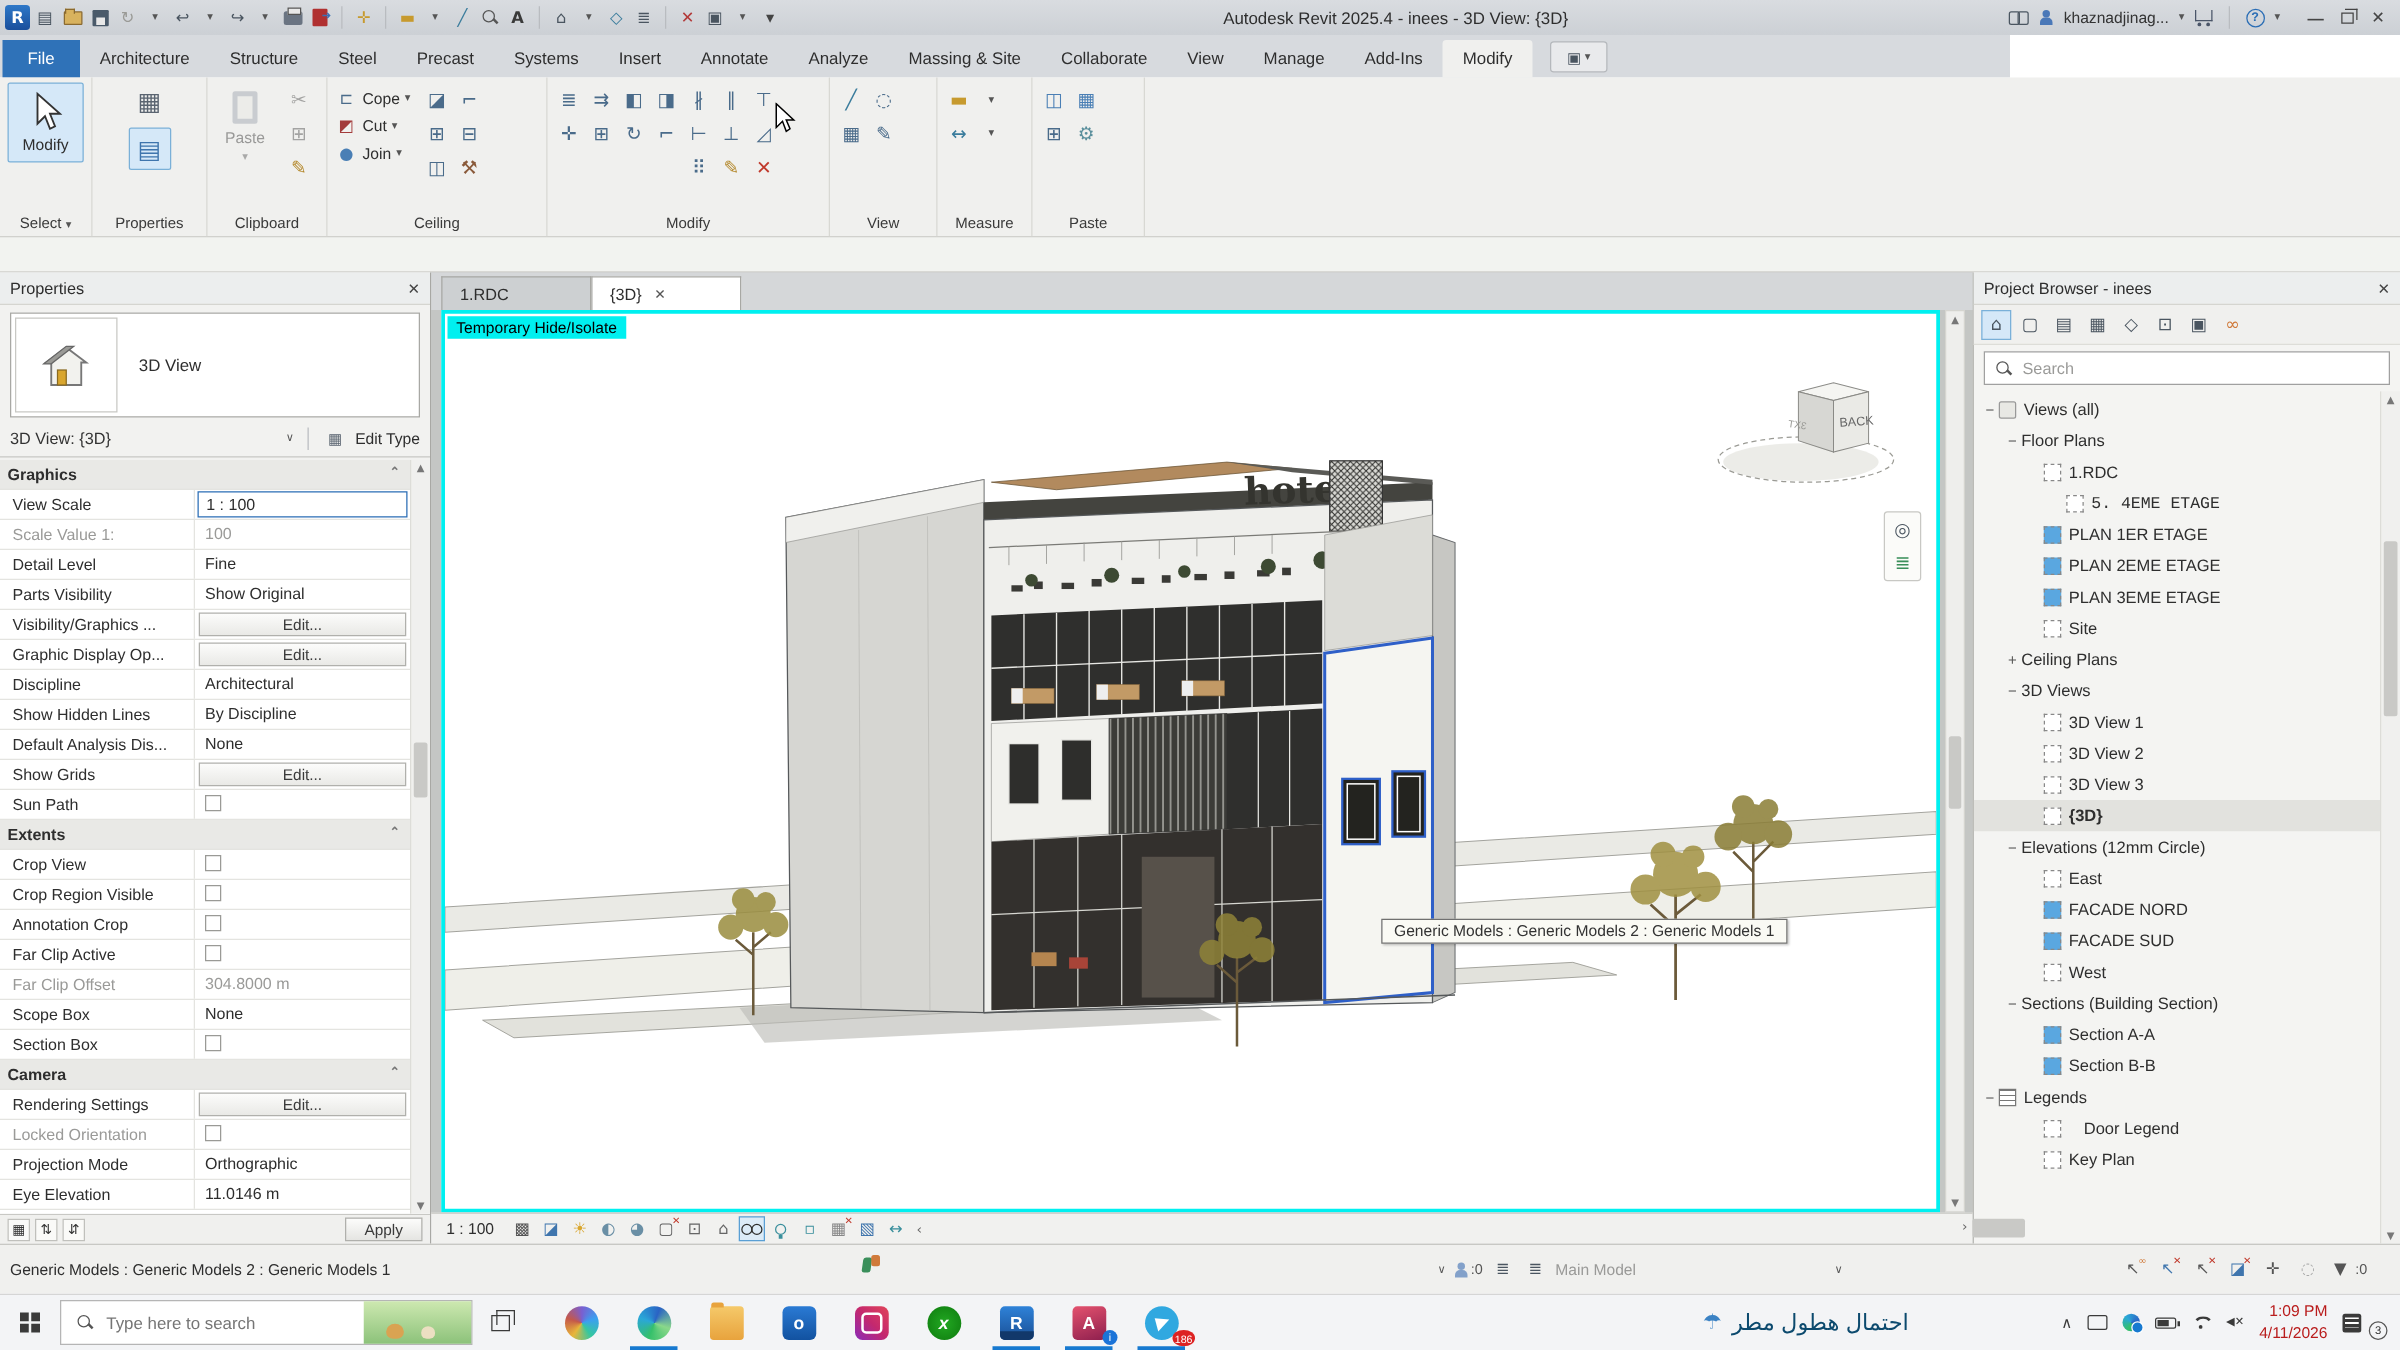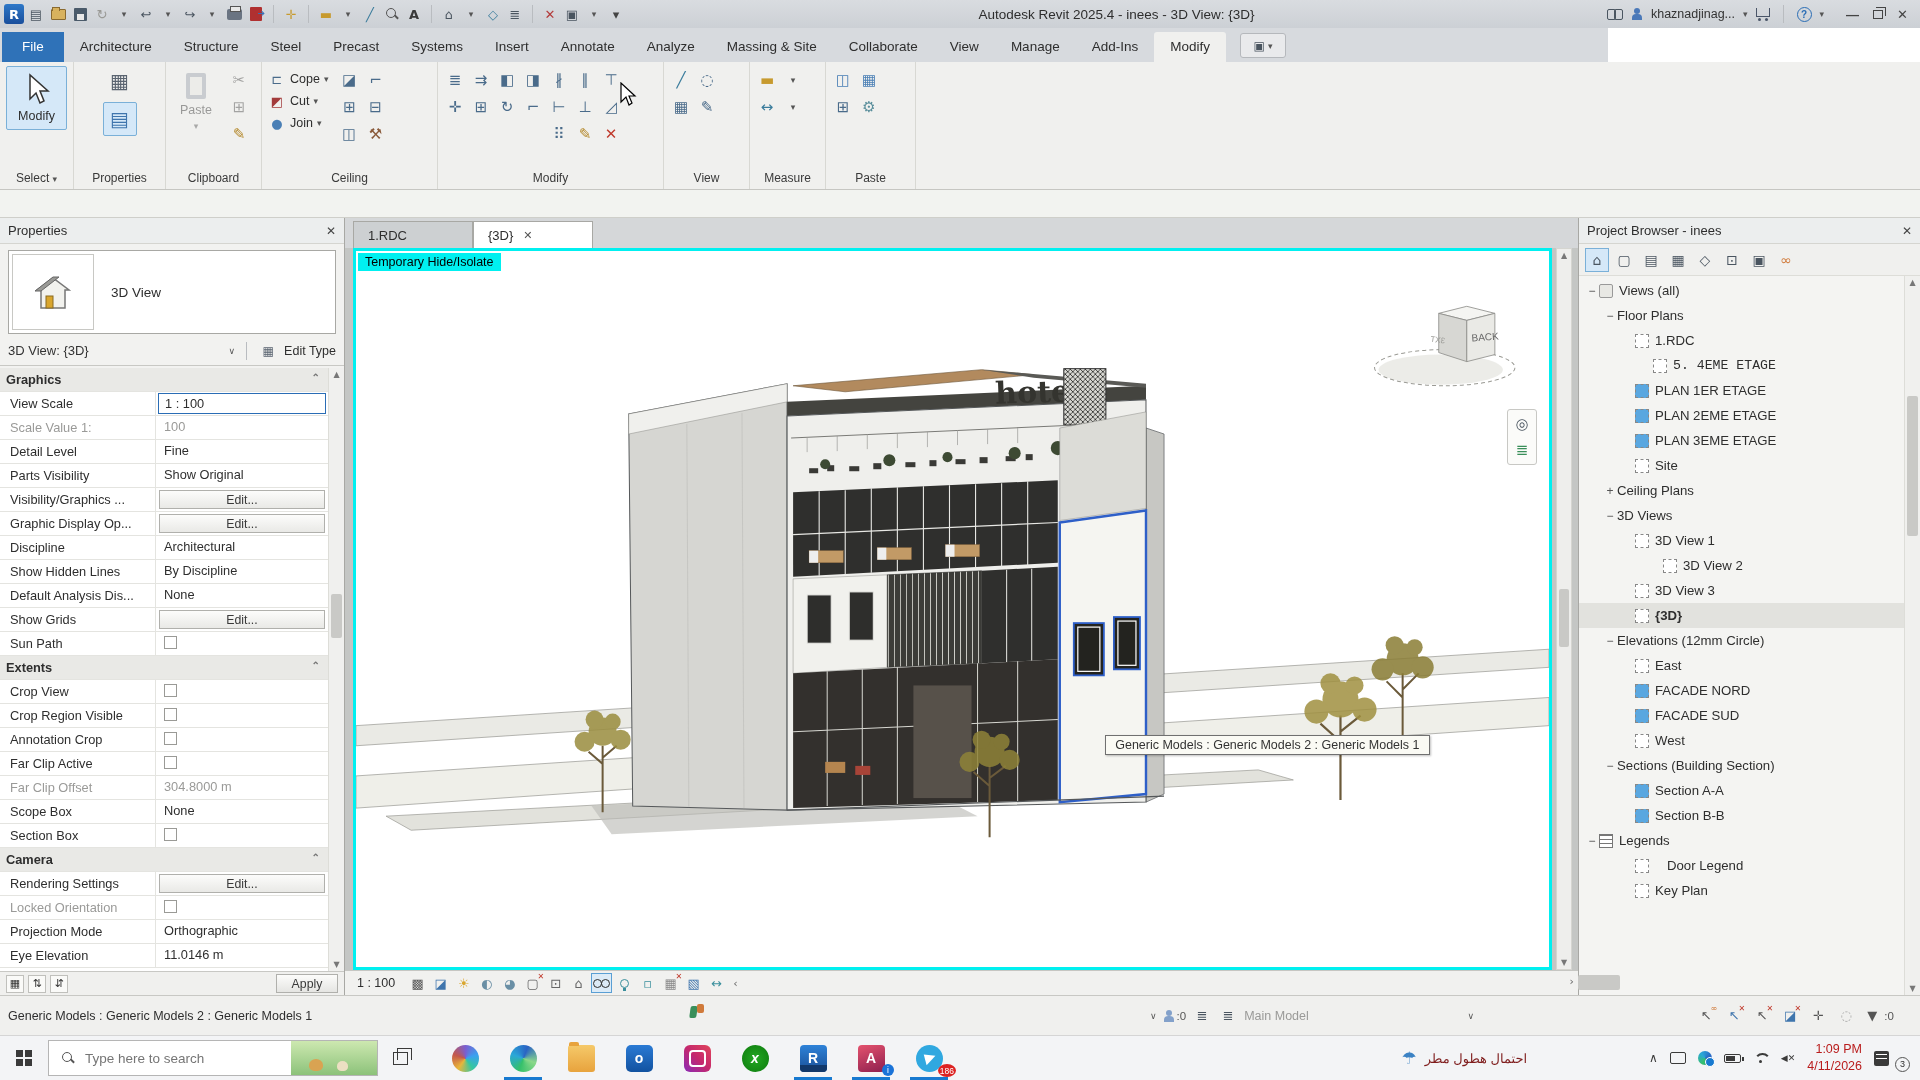--- a/index.html
+++ b/index.html
@@ -212,21 +212,21 @@
   .a-insta:before { content:""; width:13px; height:13px; border:2px solid #fff; border-radius:4px; }
   .a-xbox { background:radial-gradient(#22a822,#0e7a0e); border-radius:50%; color:#fff; font-weight:bold; font-size:14px; font-style:italic; }
   .a-revit { background:linear-gradient(#2e82d8,#1a4f96); border-radius:4px; color:#fff; font-weight:bold; font-size:14px; }
   .a-revit:after { content:""; position:absolute; bottom:0; left:0; right:0; height:7px; background:#12386a; border-radius:0 0 4px 4px; }
   .a-acad { background:linear-gradient(160deg,#e4526e,#8e1f4e); border-radius:4px; color:#fff; font-weight:bold; font-size:14px; }
   .a-tg { background:#30a8e0; border-radius:50%; }
   .a-tg:before { content:""; width:0; height:0; border-left:11px solid #fff; border-top:4px solid transparent; border-bottom:7px solid transparent; transform:rotate(-15deg); margin-left:3px; }
   #tray { margin-left:auto; display:flex; align-items:center; gap:12px; padding-right:10px; height:100%; }
   #weather { display:flex; align-items:center; gap:8px; margin-right:110px; }
   .umb { font-family:"DejaVu Sans",sans-serif; font-size:17px; color:#3b82c4; }
-  #weather .wtxt { font-size:13px; color:#7f1d1d; }
+  #weather .wtxt { font-size:18px; color:#0c4a6e; }
   .tray-ic { font-family:"DejaVu Sans",sans-serif; font-size:12px; color:#3a3a3a; display:inline-flex; align-items:center; justify-content:center; }
   .cast-ic { width:16px; height:12px; border:1.5px solid #3a3a3a; border-radius:2px; }
   .edge-tray { width:14px; height:14px; border-radius:50%; background:conic-gradient(from 200deg,#35c06a,#2aa7d8,#2a63c4,#35c06a); position:relative; }
   .edge-tray:after { content:""; position:absolute; right:-3px; bottom:-2px; width:8px; height:8px; border-radius:50%; background:#1779d0; border:1px solid #fff; }
   .batt-ic { width:17px; height:9px; border:1.5px solid #3a3a3a; border-radius:2px; position:relative; }
   .batt-ic:before { content:""; position:absolute; left:1px; top:1px; bottom:1px; width:9px; background:#3a3a3a; }
   .batt-ic:after { content:""; position:absolute; right:-4px; top:2px; width:2px; height:4px; background:#3a3a3a; }
   .wifi-ic { width:16px; height:11px; position:relative; }
   .wifi-ic:before { content:""; position:absolute; left:1px; top:0; width:13px; height:13px; border:2px solid #3a3a3a; border-color:#3a3a3a transparent transparent transparent; border-radius:50%; }
   .wifi-ic:after { content:""; position:absolute; left:6px; top:7px; width:3px; height:3px; border-radius:50%; background:#3a3a3a; }
@@ -887,20 +887,24 @@
     <div id="pb-tools">
         <span class="ic pressed" style="color: rgb(74, 85, 96);">⌂</span>
         <span class="ic" style="color: rgb(74, 85, 96);">▢</span>
         <span class="ic" style="color: rgb(74, 85, 96);">▤</span>
         <span class="ic" style="color: rgb(74, 85, 96);">▦</span>
         <span class="ic" style="color: rgb(74, 85, 96);">◇</span>
         <span class="ic" style="color: rgb(74, 85, 96);">⊡</span>
         <span class="ic" style="color: rgb(74, 85, 96);">▣</span>
         <span class="ic" style="color: rgb(208, 122, 58);">∞</span>
       </div>
+    <div id="pb-search">
+      <span class="mag"></span>
+      <span class="ph">Search</span>
+    </div>
     <div id="pb-tree">
       <div id="pb-tree-in">
           <div class="trow" style="padding-left: 6px;">
             <span class="texp">−</span>
             <span class="tic views"></span>
             <span>Views (all)</span>
           </div>
           <div class="trow" style="padding-left: 24px;">
             <span class="texp">−</span>
             <span>Floor Plans</span>
@@ -934,21 +938,21 @@
             <span>Ceiling Plans</span>
           </div>
           <div class="trow" style="padding-left: 24px;">
             <span class="texp">−</span>
             <span>3D Views</span>
           </div>
           <div class="trow" style="padding-left: 56px;">
             <span class="tic plan"></span>
             <span>3D View 1</span>
           </div>
-          <div class="trow" style="padding-left: 56px; margin-left: 28px;">
+          <div class="trow" style="padding-left: 56px;">
             <span class="tic plan"></span>
             <span>3D View 2</span>
           </div>
           <div class="trow" style="padding-left: 56px;">
             <span class="tic plan"></span>
             <span>3D View 3</span>
           </div>
           <div class="trow sel" style="padding-left: 56px;">
             <span class="tic plan"></span>
             <span>{3D}</span>

